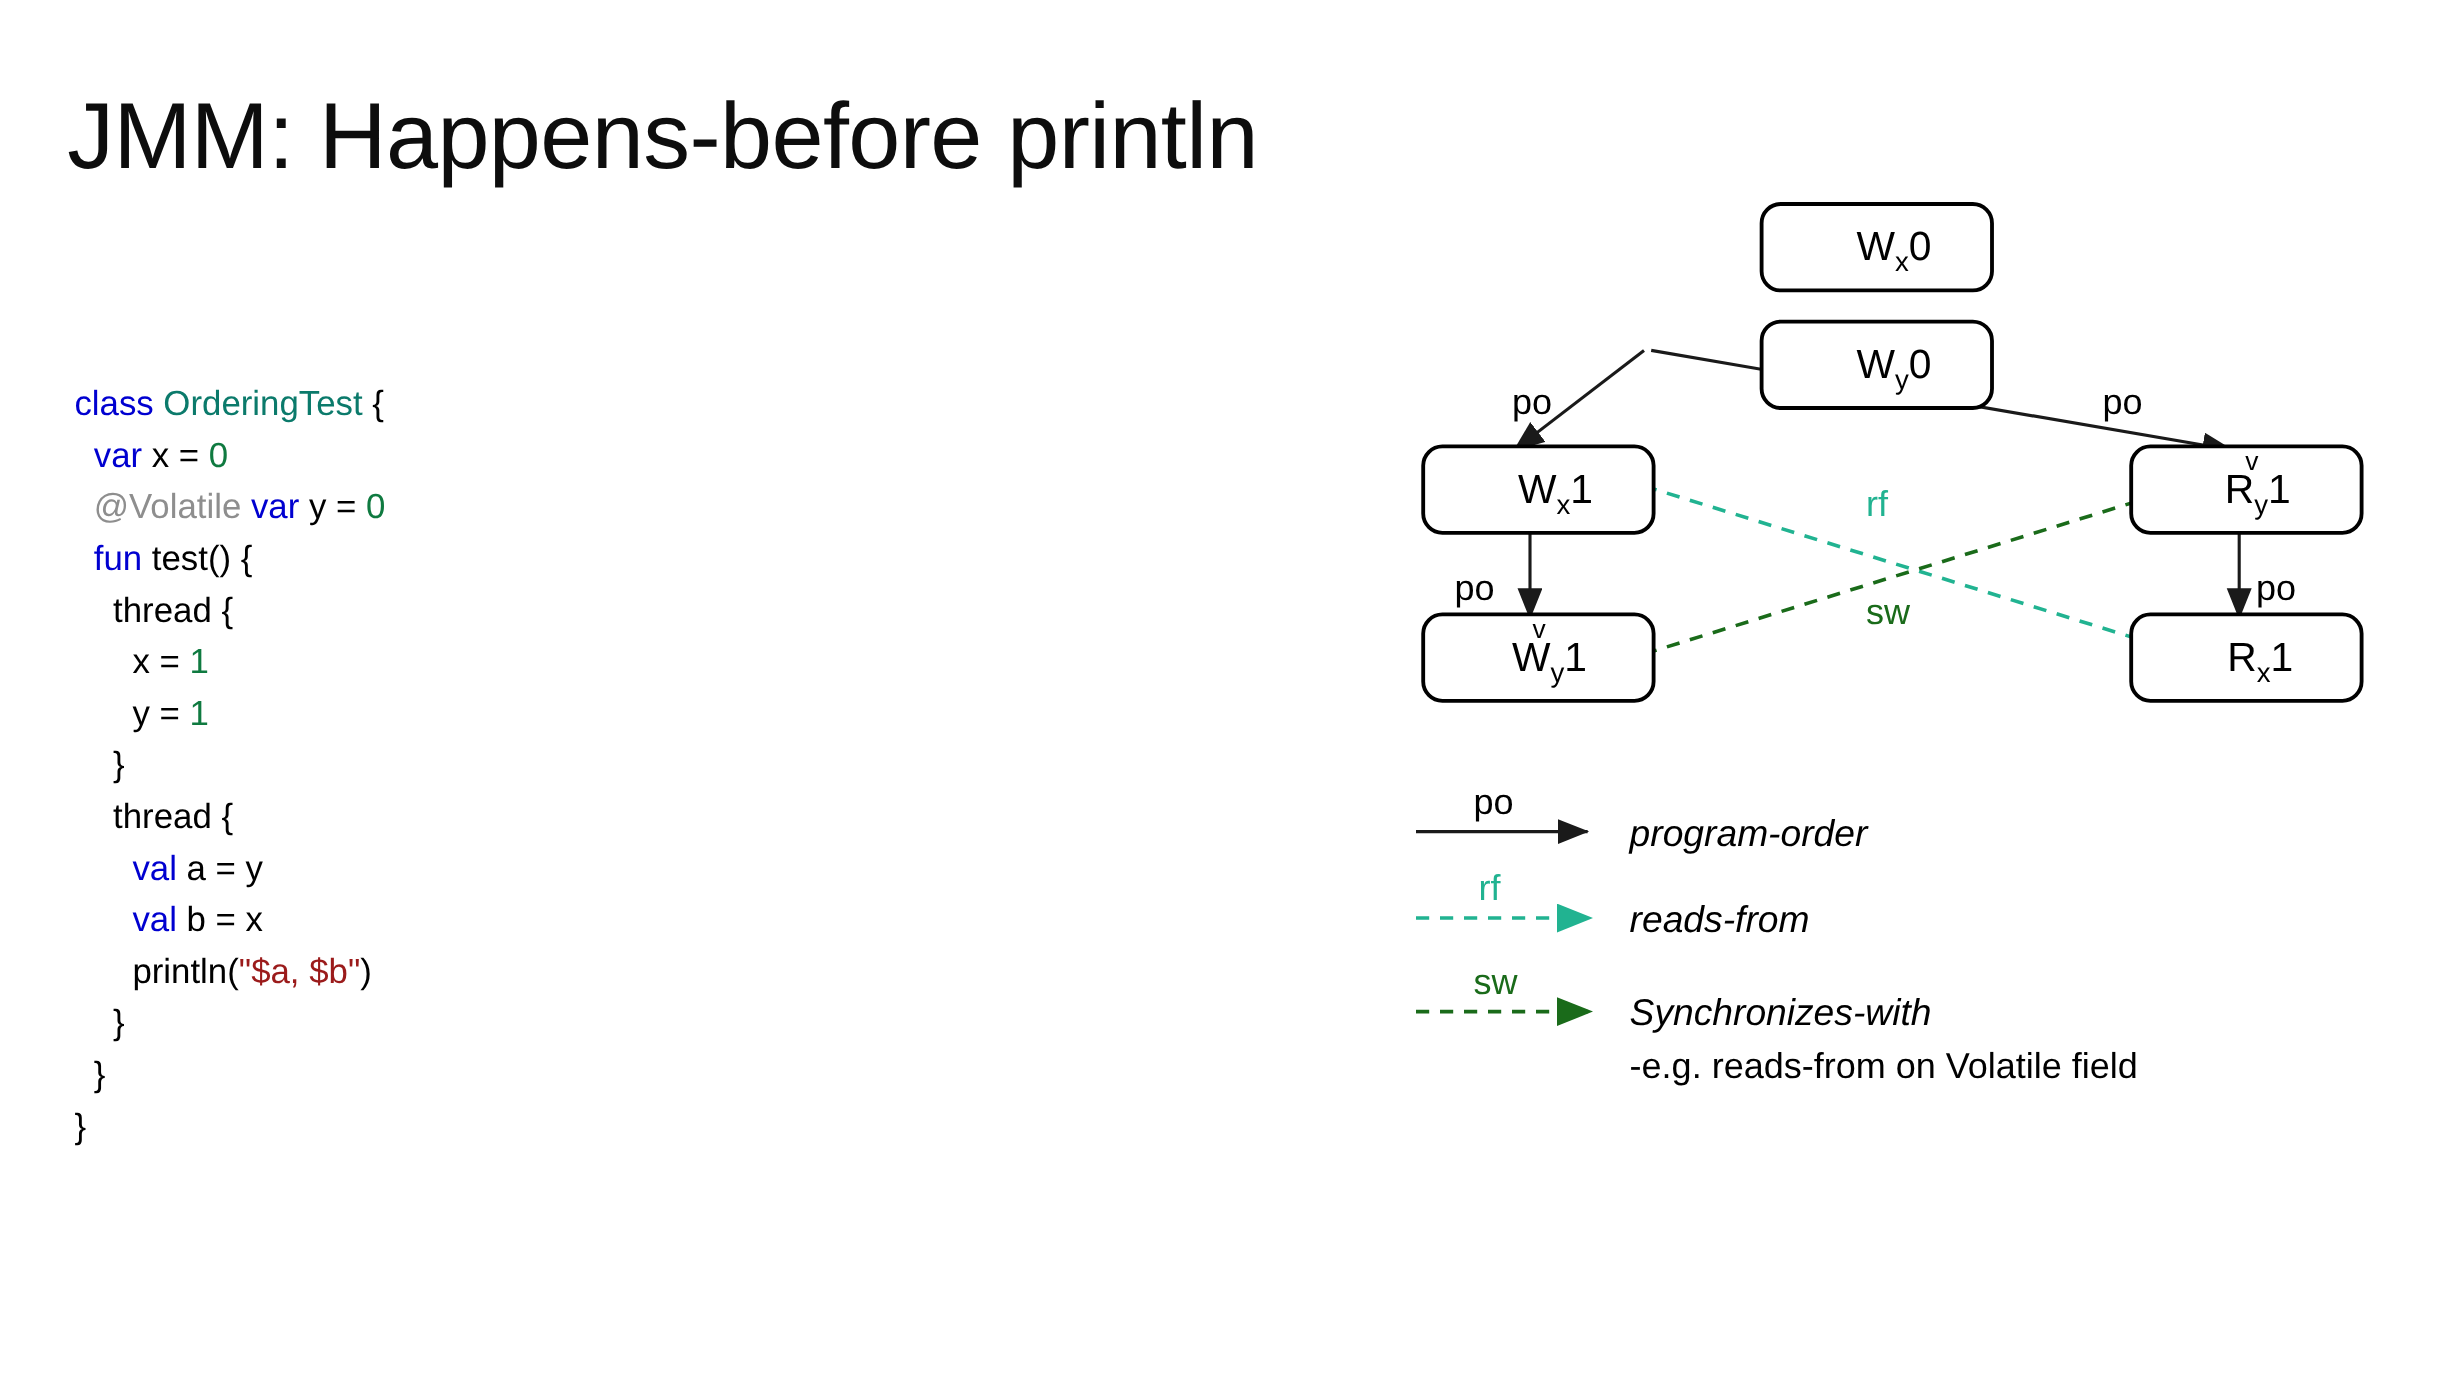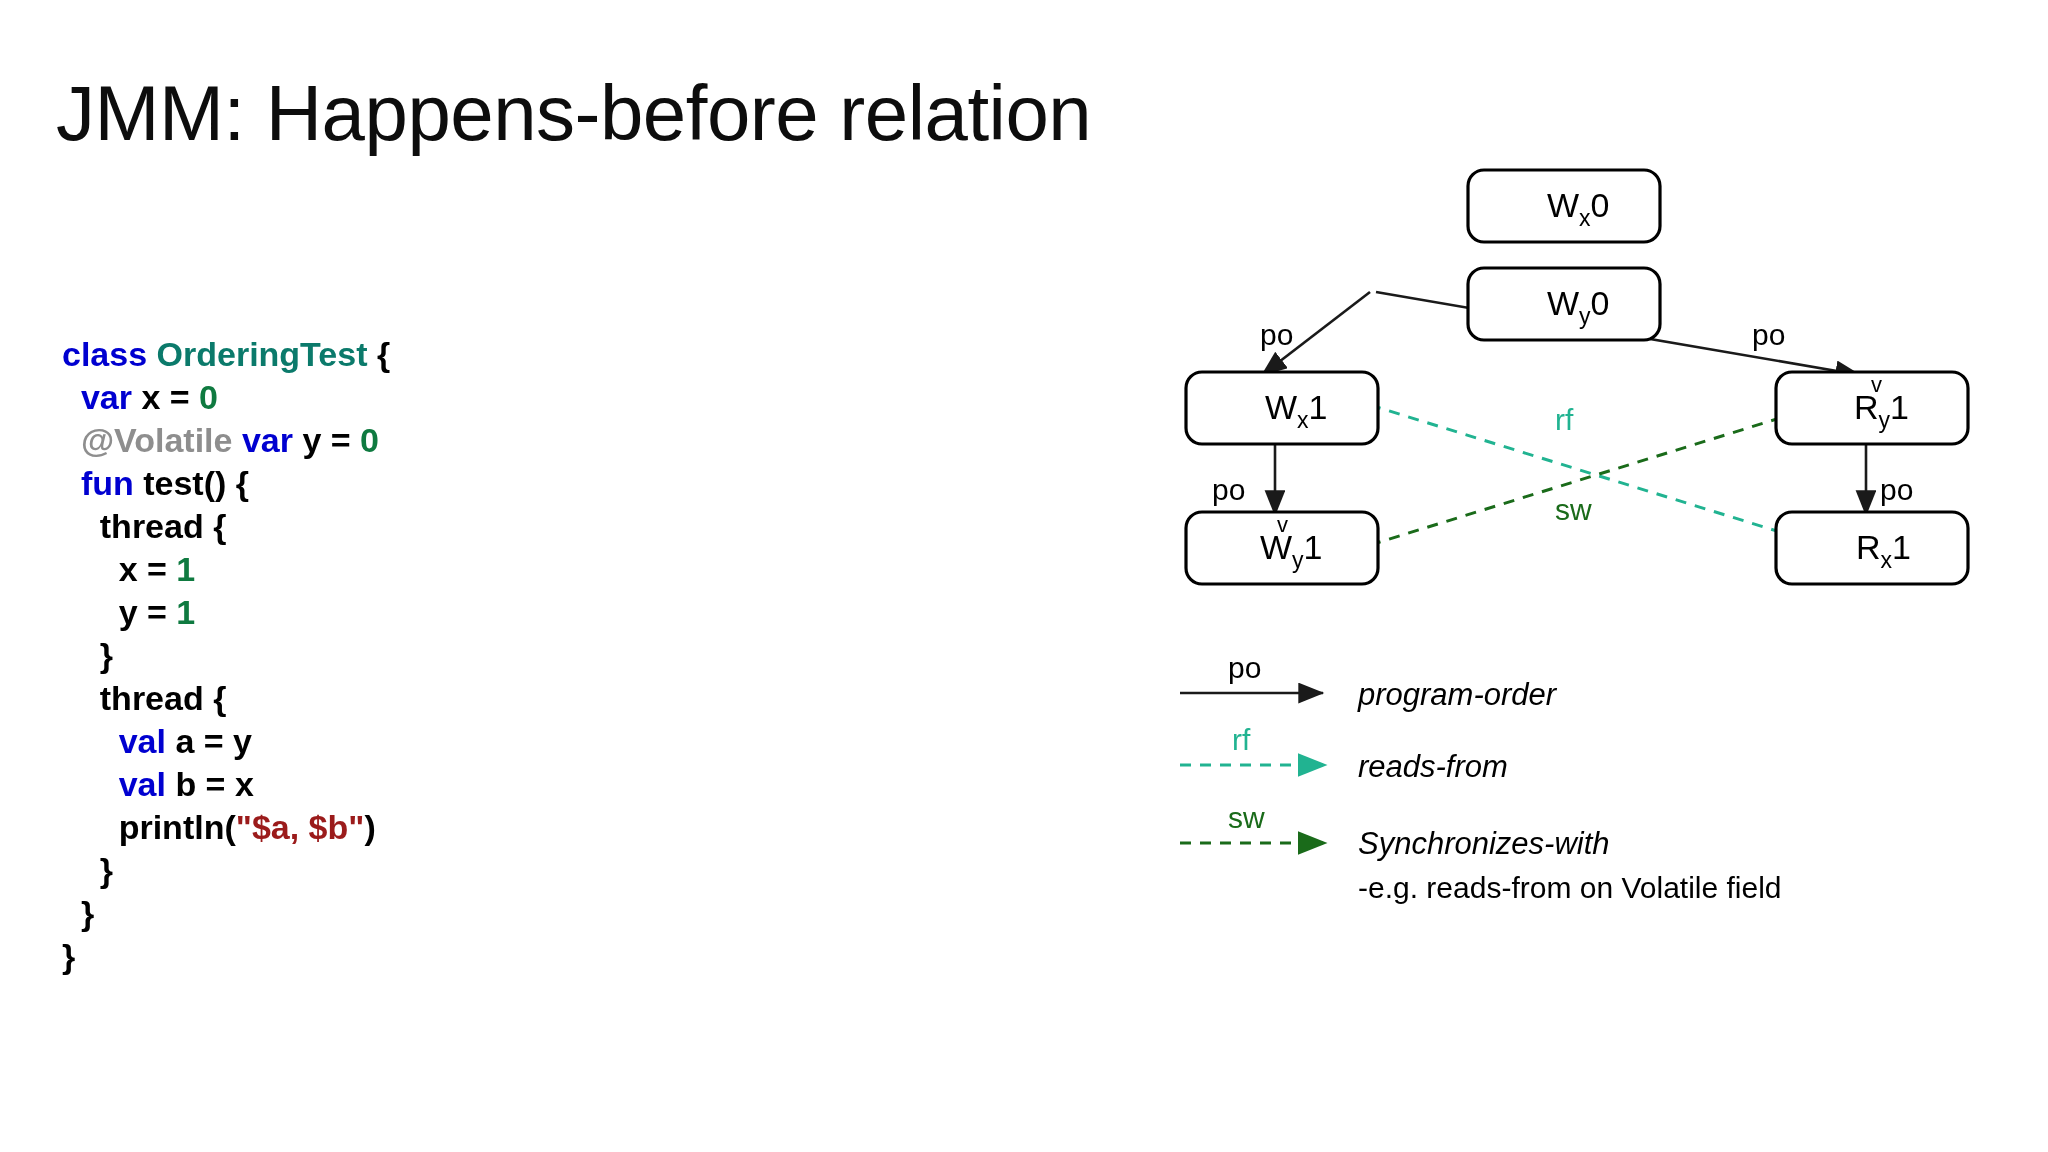--- a/index.html
+++ b/index.html
@@ -25,26 +25,25 @@
     font-weight: 300;
     letter-spacing: -0.5px;
     color: #0d0d0d;
     white-space: nowrap;
   }
 
   
   #code-block {
     position: absolute;
     left: 62px;
-    top: 333px;
-    font-family: "Liberation Sans", sans-serif;
-    font-size: 34px;
+    top: 316px;
+    font-family: "Liberation Sans", sans-serif;
+    font-size: 29px;
     line-height: 43px;
     white-space: pre;
-    font-weight: bold;
   }
   #code-block .ln { display: block; white-space: pre; }
   .kw   { color: #0000d0; }
   .type { color: #0b7a6b; }
   .num  { color: #0f7a40; }
   .ann  { color: #8e8e8e; margin-top: 47px; }
   .str  { color: #9b1b1b; }
   .pl   { color: #000000; }
 
   
@@ -105,21 +104,21 @@
   .legend-note {
     font-family: "Liberation Sans", sans-serif;
     font-size: 30px;
     font-style: normal;
     fill: #000000;
   }
 </style>
 </head>
 <body>
 
-<div id="slide-title">JMM: Happens-before relation</div>
+<div id="slide-title">JMM: Happens-before println</div>
 
 <div id="code-block"><div class="ln"><span class="kw">class</span><span class="pl"> </span><span class="type">OrderingTest</span><span class="pl"> {</span></div><div class="ln"><span class="pl">  </span><span class="kw">var</span><span class="pl"> x = </span><span class="num">0</span></div><div class="ln"><span class="pl">  </span><span class="ann">@Volatile</span><span class="pl"> </span><span class="kw">var</span><span class="pl"> y = </span><span class="num">0</span></div><div class="ln"><span class="pl">  </span><span class="kw">fun</span><span class="pl"> test() {</span></div><div class="ln"><span class="pl">    thread {</span></div><div class="ln"><span class="pl">      x = </span><span class="num">1</span></div><div class="ln"><span class="pl">      y = </span><span class="num">1</span></div><div class="ln"><span class="pl">    }</span></div><div class="ln"><span class="pl">    thread {</span></div><div class="ln"><span class="pl">      </span><span class="kw">val</span><span class="pl"> a = y</span></div><div class="ln"><span class="pl">      </span><span class="kw">val</span><span class="pl"> b = x</span></div><div class="ln"><span class="pl">      println(</span><span class="str">"$a, $b"</span><span class="pl">)</span></div><div class="ln"><span class="pl">    }</span></div><div class="ln"><span class="pl">  }</span></div><div class="ln"><span class="pl">}</span></div></div>
 
 <div id="diagram">
 <svg width="820" height="830" viewBox="0 0 820 830" xmlns="http://www.w3.org/2000/svg">
   <defs>
     <marker id="ah-po" markerWidth="11" markerHeight="11" refX="9.5" refY="4" orient="auto" markerUnits="strokeWidth">
       <path d="M0,0 L10,4 L0,8 z" fill="#1a1a1a"></path>
     </marker>
     <marker id="ah-rf" markerWidth="11" markerHeight="11" refX="8.5" refY="4" orient="auto" markerUnits="strokeWidth">

